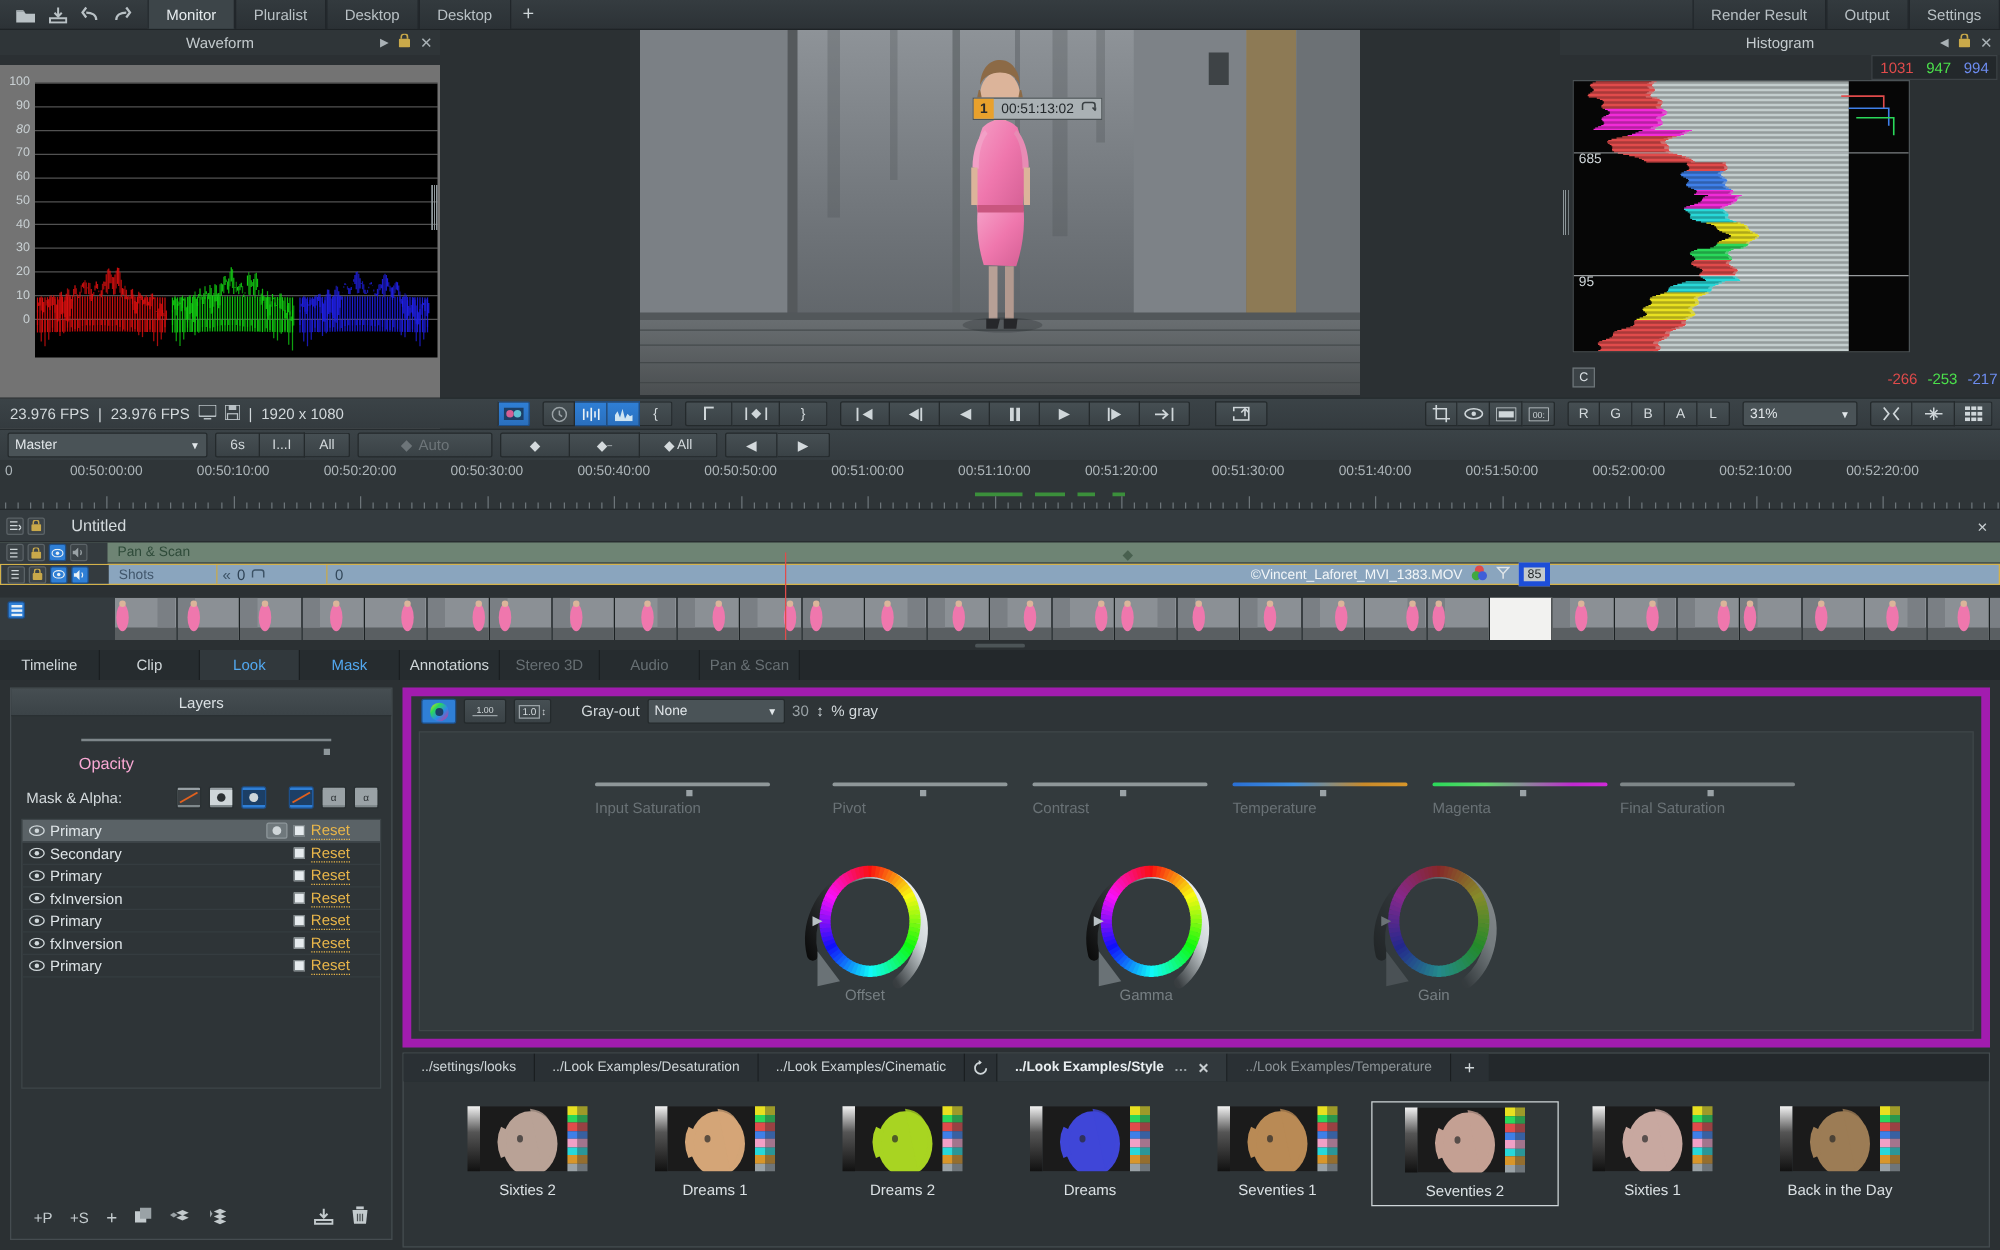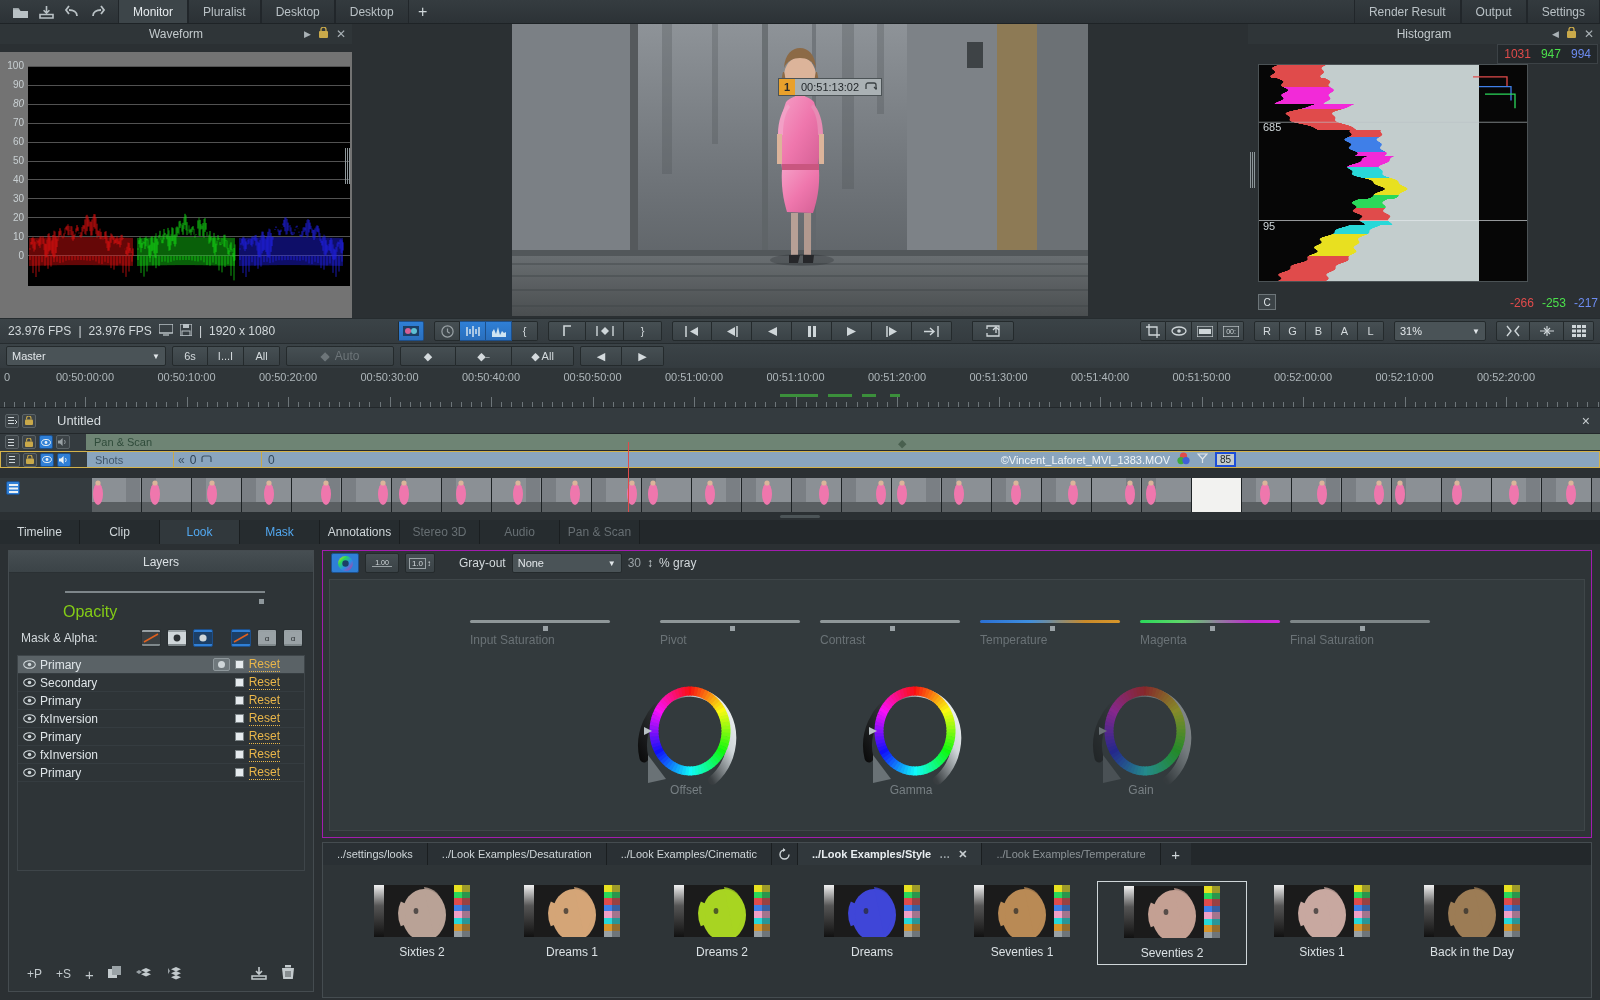--- a/index.html
+++ b/index.html
@@ -126,21 +126,21 @@
 
   
   .layers { position:absolute; left:8px; top:550px; width:306px; height:442px;
     background:#2e3437; border:1px solid #454c50; }
   .panel-head { height:22px; background:linear-gradient(#464e52,#3b4347); display:flex;
     align-items:center; justify-content:center; font-size:12px; color:#dbe1e4;
     border-bottom:1px solid #2a3033; }
   .opacity-row { position:relative; height:56px; }
   .opa-slider { position:absolute; left:56px; top:18px; width:200px; height:2px; background:#7e868a; }
   .opa-knob { position:absolute; left:250px; top:26px; width:5px; height:5px; background:#8e979b; }
-  .opa-lab { position:absolute; left:54px; top:30px; font-size:16px; color:#84cc16; }
+  .opa-lab { position:absolute; left:54px; top:30px; font-size:13px; color:#f9a8d4; }
   .mask-row { display:flex; align-items:center; padding:0 10px 8px 12px; gap:6px; }
   .mask-row .ml { font-size:12px; color:#d3d9dc; width:144px; }
   .mbtn { width:24px; height:18px; border:1px solid #2a3033; border-radius:2px;
     background:linear-gradient(#9aa2a6,#7d8689); display:flex; align-items:center; justify-content:center; }
   .mbtn.sel { background:#2f7fd6; border-color:#1d4f8a; }
   .layerlist { margin:0 8px; height:216px; background:#2e3437; border:1px solid #3e4549; }
   .lrow { height:18px; display:flex; align-items:center; border-bottom:1px solid #353c40; font-size:12px; }
   .lrow.sel { background:#5a6266; }
   .lrow .eye { width:22px; display:flex; align-items:center; justify-content:center; }
   .lrow .nm { flex:1; color:#dfe5e8; }
@@ -148,21 +148,21 @@
   .lrow .rs { color:#e9b64a; border-bottom:1px dotted #e9b64a; margin-right:24px; font-size:12px; }
   .lrow .dot { width:17px; height:13px; border:1px solid #8e979b; background:#6f787c; border-radius:2px;
     display:flex; align-items:center; justify-content:center; margin-right:5px; }
   .lrow .dot i { width:7px; height:7px; border-radius:50%; background:#cfd6d9; display:block; }
   .lfoot { position:absolute; left:0; bottom:0; width:100%; height:34px; display:flex;
     align-items:center; gap:14px; padding:0 18px; font-size:12px; color:#c3cacd; }
   .lfoot .push { margin-left:auto; }
 
   
   .grade { position:absolute; left:322px; top:550px; right:8px; height:288px;
-    background:#2e3437; border:1px solid #a21caf; }
+    background:#2e3437; border:7px solid #a21caf; }
   .grade-top { height:24px; display:flex; align-items:center; padding:3px 8px; gap:6px; }
   .wheelbtn { width:28px; height:20px; border:1px solid #1d4f8a; background:#2f7fd6;
     display:flex; align-items:center; justify-content:center; border-radius:2px; }
   .segbtn { display:flex; margin-left:auto; }
   .segbtn .btn { width:98px; height:20px; border-radius:0; border-left:none; font-size:12px; }
   .segbtn .btn:first-child { border-left:1px solid #242a2c; }
   .grayout { display:flex; align-items:center; gap:6px; margin-left:18px; font-size:12px; color:#d3d9dc; }
   .grade-body { position:absolute; left:6px; top:28px; right:6px; bottom:6px;
     background:#333a3d; border:1px solid #3f4649; }
   .sliders { position:absolute; left:0; top:40px; width:100%; height:40px; }
@@ -1920,21 +1920,21 @@
                 <circle cx="4" cy="8.6" r="3.6" fill="#3fa93f"></circle>
                 <circle cx="9" cy="8.6" r="3.6" fill="#3f5fd8"></circle>
               </svg>
           </span>
           <span>
             <svg width="11" height="11" viewBox="0 0 11 11">
                 <path d="M1 1h9L5.5 6 1 1z" fill="none" stroke="#dfe5e8" stroke-width="1.2"></path>
                 <path d="M5.5 6v4" stroke="#dfe5e8" stroke-width="1.2"></path>
               </svg>
           </span>
-          <span style="border:2px solid #1d4ed8;background:#c3cacd;color:#1d2224;font-size:10px;padding:0 3px">85</span>
+          <span style="border:4px solid #1d4ed8;background:#c3cacd;color:#1d2224;font-size:10px;padding:0 3px">85</span>
         </span>
       </div>
     </div>
 
     <div style="position:absolute;left:0;top:70px;width:92px;height:34px;background:#343b3f;display:flex;align-items:flex-start;padding:3px 6px">
       <span class="icbox on">
         <svg width="9" height="9" viewBox="0 0 9 9">
             <g fill="#eaf1f5">
               <rect x="0" y="0" width="9" height="2"></rect>
               <rect x="0" y="3.5" width="9" height="2"></rect>

